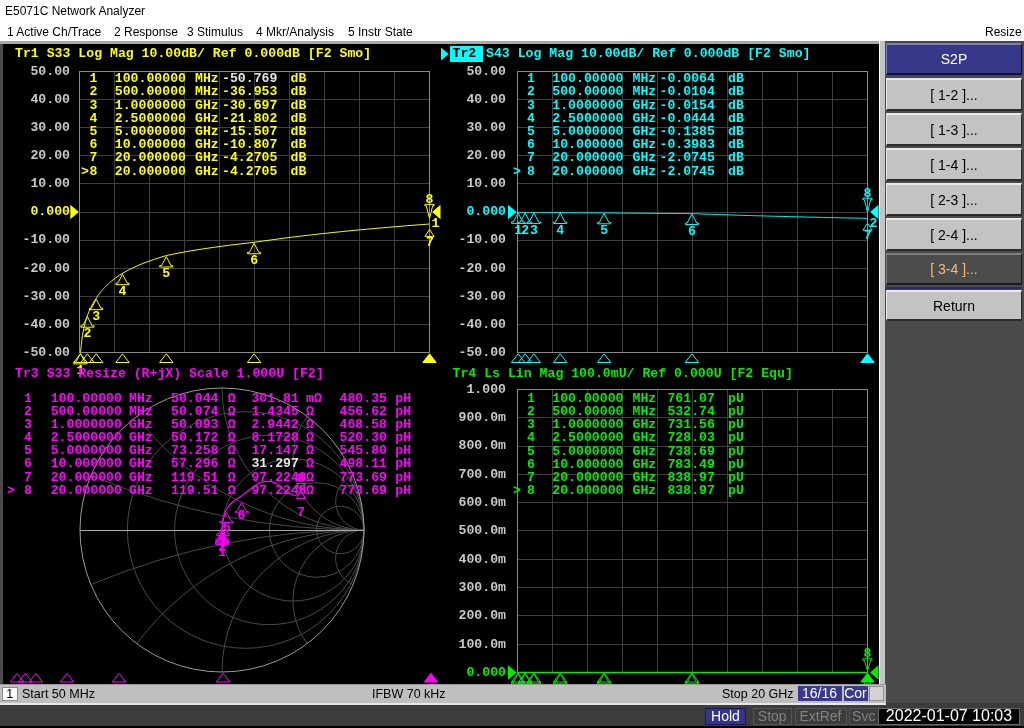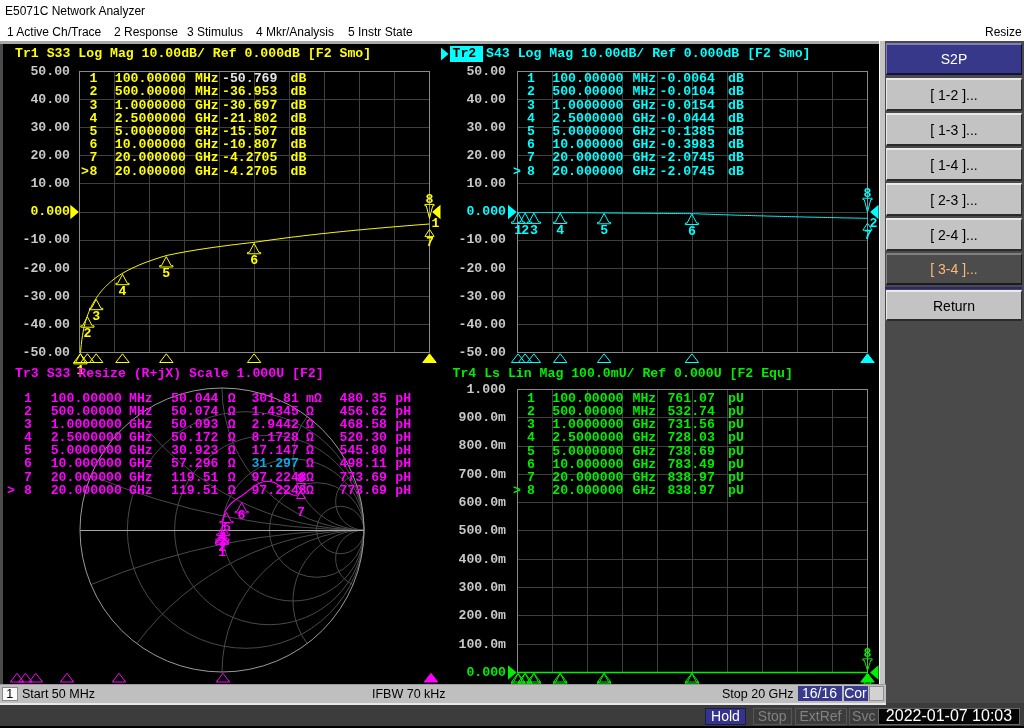--- a/index.html
+++ b/index.html
@@ -402,32 +402,32 @@
 <div class="m" style="left:129px;top:431.1px;color:#ff00ff">GHz</div>
 <div class="m" style="left:171px;top:431.1px;color:#ff00ff">50.172</div>
 <div class="m" style="left:227.8px;top:431.1px;color:#ff00ff">Ω</div>
 <div class="m" style="left:251.4px;top:431.1px;color:#ff00ff">8.1728</div>
 <div class="m" style="left:306px;top:431.1px;color:#ff00ff">Ω</div>
 <div class="m" style="left:339.5px;top:431.1px;color:#ff00ff">520.30</div>
 <div class="m" style="left:395.3px;top:431.1px;color:#ff00ff">pH</div>
 <div class="m" style="left:5px;top:444.3px;width:27px;text-align:right;color:#ff00ff">5</div>
 <div class="m" style="left:50.7px;top:444.3px;color:#ff00ff">5.0000000</div>
 <div class="m" style="left:129px;top:444.3px;color:#ff00ff">GHz</div>
-<div class="m" style="left:171px;top:444.3px;color:#ff00ff">30.923</div>
+<div class="m" style="left:171px;top:444.3px;color:#ff00ff">73.258</div>
 <div class="m" style="left:227.8px;top:444.3px;color:#ff00ff">Ω</div>
 <div class="m" style="left:251.4px;top:444.3px;color:#ff00ff">17.147</div>
 <div class="m" style="left:306px;top:444.3px;color:#ff00ff">Ω</div>
 <div class="m" style="left:339.5px;top:444.3px;color:#ff00ff">545.80</div>
 <div class="m" style="left:395.3px;top:444.3px;color:#ff00ff">pH</div>
 <div class="m" style="left:5px;top:457.4px;width:27px;text-align:right;color:#ff00ff">6</div>
 <div class="m" style="left:50.7px;top:457.4px;color:#ff00ff">10.000000</div>
 <div class="m" style="left:129px;top:457.4px;color:#ff00ff">GHz</div>
 <div class="m" style="left:171px;top:457.4px;color:#ff00ff">57.296</div>
 <div class="m" style="left:227.8px;top:457.4px;color:#ff00ff">Ω</div>
-<div class="m" style="left:251.4px;top:457.4px;color:#0ea5e9">31.297</div>
+<div class="m" style="left:251.4px;top:457.4px;color:#e5e5e5">31.297</div>
 <div class="m" style="left:306px;top:457.4px;color:#ff00ff">Ω</div>
 <div class="m" style="left:339.5px;top:457.4px;color:#ff00ff">498.11</div>
 <div class="m" style="left:395.3px;top:457.4px;color:#ff00ff">pH</div>
 <div class="m" style="left:5px;top:470.6px;width:27px;text-align:right;color:#ff00ff">7</div>
 <div class="m" style="left:50.7px;top:470.6px;color:#ff00ff">20.000000</div>
 <div class="m" style="left:129px;top:470.6px;color:#ff00ff">GHz</div>
 <div class="m" style="left:171px;top:470.6px;color:#ff00ff">119.51</div>
 <div class="m" style="left:227.8px;top:470.6px;color:#ff00ff">Ω</div>
 <div class="m" style="left:251.4px;top:470.6px;color:#ff00ff">97.2248</div>
 <div class="m" style="left:306px;top:470.6px;color:#ff00ff">Ω</div>

